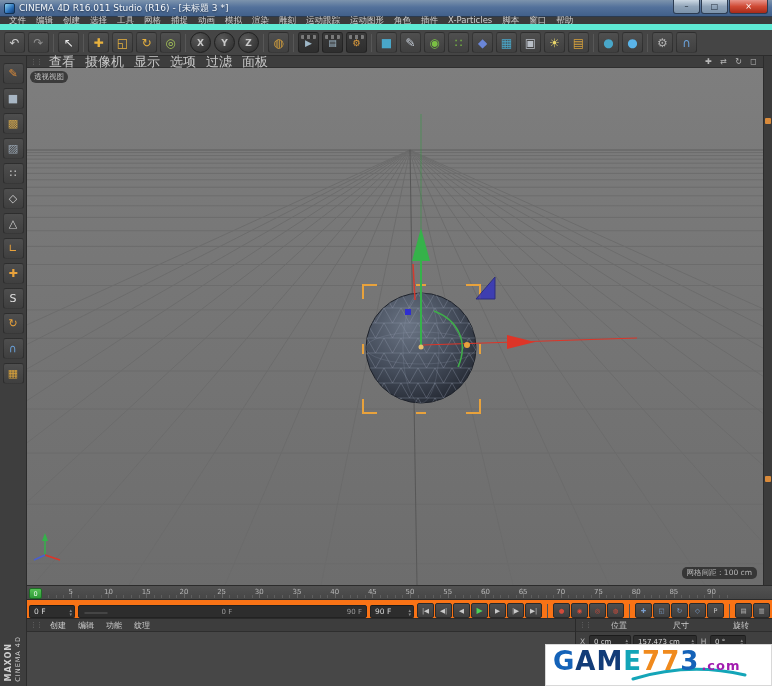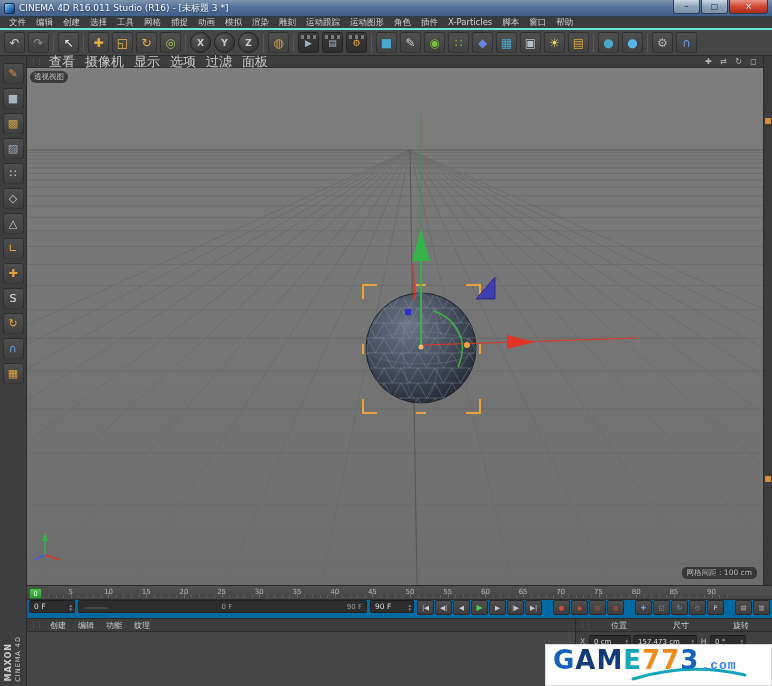--- a/index.html
+++ b/index.html
@@ -15,21 +15,21 @@
     background:linear-gradient(135deg,#8fd4f0,#2a6fb8 60%,#123a6e);border:1px solid #12304f}
   .title{color:#f4f8fc;font-size:9px;text-shadow:0 1px 2px rgba(0,0,0,.55);white-space:nowrap}
   .winbtns{margin-left:auto;display:flex;gap:1px;align-self:flex-start}
   .wb{width:27px;height:14px;font-size:8px;line-height:12px;text-align:center;
     border:1px solid #2c3c52;border-top:none;border-radius:0 0 3px 3px;cursor:default;padding:0;
     background:linear-gradient(#cdd9e4,#8fa3b8 50%,#7b92aa);color:#1c2836;font-family:inherit}
   .wb.close{width:39px;background:linear-gradient(#e8948a,#cf4a35 50%,#a82a18);color:#fff}
 
   
   .menubar{position:absolute;left:0;top:17px;width:772px;height:13px;background:#3b3b3b;
-    border-bottom:2px solid #5eead4;display:flex;align-items:center;padding:0 4px}
+    border-bottom:6px solid #5eead4;display:flex;align-items:center;padding:0 4px}
   .menu-item{padding:0 5px;font-size:8.5px;color:#cfcfcf;line-height:13px;white-space:nowrap}
 
   
   .toolbar{position:absolute;left:0;top:30px;width:772px;height:26px;background:#454545;
     border-bottom:1px solid #2c2c2c;display:flex;align-items:center;padding:0 3px}
   .tgroup{display:flex;align-items:center;gap:1px}
   .ticon{width:21px;height:21px;display:flex;align-items:center;justify-content:center;font-size:12px;
     border-radius:3px;background:linear-gradient(#4f4f4f,#404040);border:1px solid rgba(0,0,0,.28);margin:0 1px}
   .tsep{width:1px;height:18px;background:#2e2e2e;border-right:1px solid #575757;margin:0 3px}
   .axisbtn{border-radius:50%;background:radial-gradient(circle at 35% 30%,#585858,#2b2b2b);
@@ -75,22 +75,22 @@
   .tick{flex:0 0 37.7px;text-align:center;font-size:7px;color:#b5b5b5;line-height:12px}
   .tickmarks-minor{position:absolute;left:6px;right:40px;bottom:1px;height:3px;
     background:repeating-linear-gradient(90deg,#5e5e5e 0 1px,transparent 1px 7.54px)}
   .tickmarks-major{position:absolute;left:6px;right:40px;bottom:1px;height:6px;
     background:repeating-linear-gradient(90deg,#686868 0 1px,transparent 1px 37.7px)}
   .frame-marker{position:absolute;left:2px;top:2px;width:13px;height:11px;z-index:2;
     background:linear-gradient(#54c054,#2f9a38);border-radius:2px;color:#eaffea;font-size:6.5px;
     text-align:center;line-height:10px;border:1px solid #1e6e26}
 
   
-  .transport{position:absolute;left:27px;top:600px;width:745px;height:19px;background:#0369a1;
-    border-bottom:1px solid #2a2a2a;display:flex;align-items:flex-start;padding:0 2px;gap:3px}
+  .transport{position:absolute;left:27px;top:600px;width:745px;height:19px;background:#f97316;
+    border-bottom:1px solid #2a2a2a;display:flex;align-items:flex-end;padding:0 2px;gap:3px}
   .field{height:13px;background:#2d2d2d;border:1px solid #222;border-top-color:#1b1b1b;border-radius:2px;
     display:flex;align-items:center;padding:0 2px 0 4px;color:#d8d8d8;font-size:7.5px;gap:2px}
   .spin{display:flex;flex-direction:column;line-height:4px;font-size:5px;color:#8a8a8a;margin-left:auto}
   .spin i{font-style:normal}
   .fld-frame{width:46px}
   .fld-end{width:44px}
   .slider{flex:1;height:13px;background:#2d2d2d;border:1px solid #222;border-radius:2px;position:relative;
     display:flex;align-items:center;justify-content:space-between;padding:0 4px;color:#9a9a9a;font-size:7px}
   .slider>span{position:relative;z-index:2}
   .slider-thumb{position:absolute;left:1px;top:1px;bottom:1px;width:24px;z-index:1;
@@ -458,20 +458,20 @@
   <div class="watermark">
     <div class="wm-text">
 
     <span class="wm-letter" style="color: rgb(20, 98, 184);">G</span>
         <span class="wm-letter" style="color: rgb(18, 60, 120);">A</span>
         <span class="wm-letter" style="color: rgb(18, 60, 120);">M</span>
         <span class="wm-letter" style="color: rgb(20, 165, 184);">E</span>
         <span class="wm-letter" style="color: rgb(240, 138, 29);">7</span>
         <span class="wm-letter" style="color: rgb(240, 138, 29);">7</span>
         <span class="wm-letter" style="color: rgb(20, 98, 184);">3</span>
-        <span class="wm-letter small" style="color: #3b82f6; font-family: Liberation Mono, monospace;">.com</span>
+        <span class="wm-letter small" style="color: #a21caf;">.com</span>
       </div>
     <svg class="wm-swoosh" width="120" height="16">
       <path d="M4 13Q60 -4 116 9" stroke="#14a5b8" stroke-width="3" fill="none" stroke-linecap="round"></path>
     </svg>
   </div>
 
 </div>
 
 </body></html>

